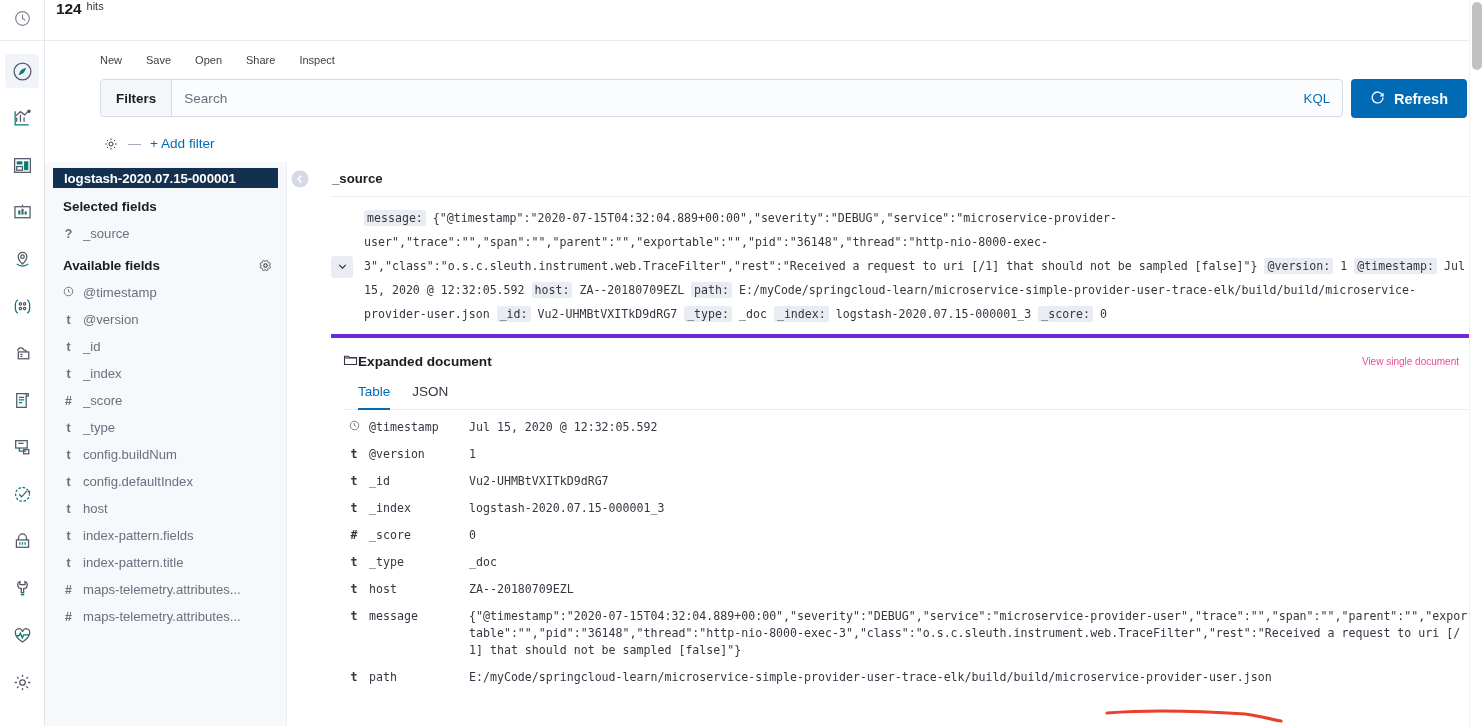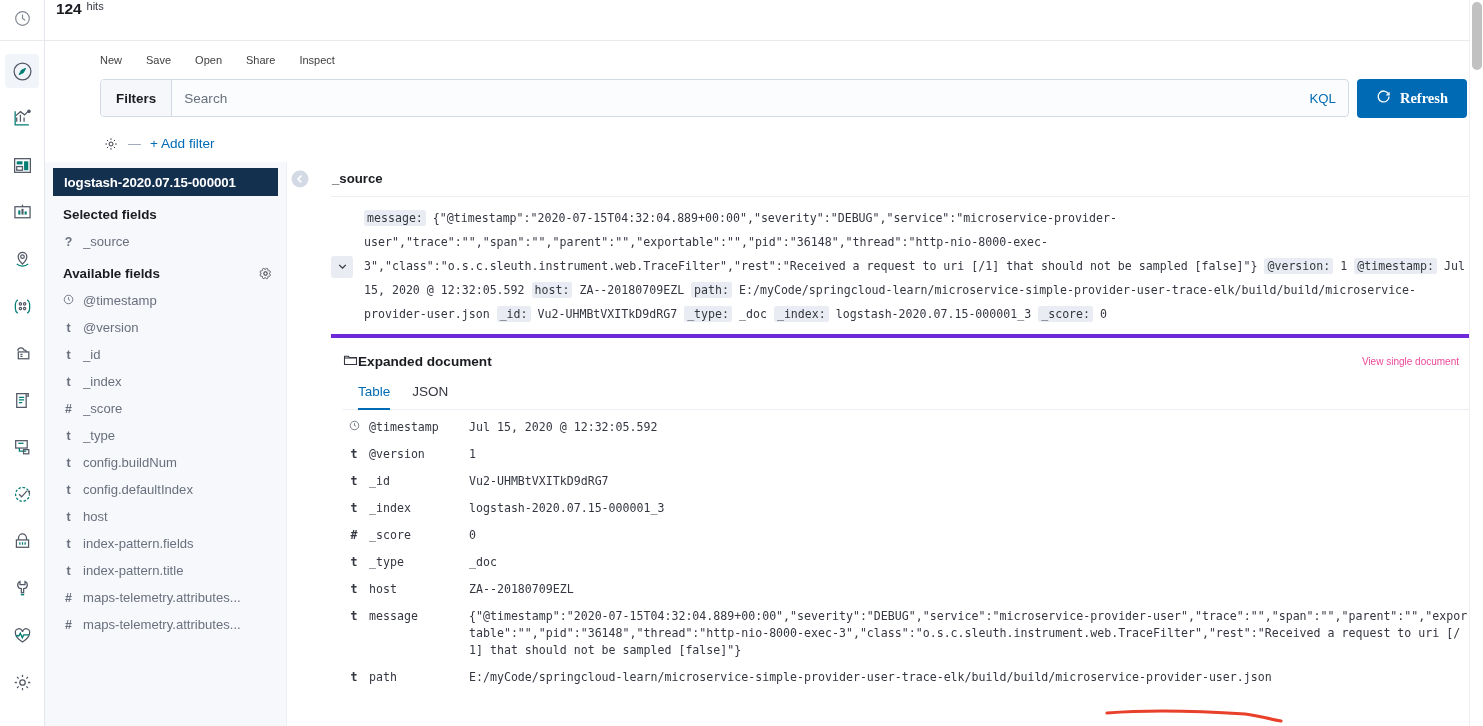--- a/index.html
+++ b/index.html
@@ -148,21 +148,21 @@
     height: 39px;
     background: #006bb4;
     color: #ffffff;
     border: 0;
     border-radius: 4px;
     padding: 0 19px;
     font-size: 14.5px;
     font-weight: bold;
     display: flex; align-items: center; gap: 9px;
     cursor: pointer;
-    font-family: Liberation Serif, serif;
+    font-family: Liberation Sans, sans-serif;
   }
 
   
   .filterbar {
     flex: 0 0 37px;
     display: flex;
     align-items: center;
     gap: 9px;
     padding-left: 58px;
     background: #fff;
@@ -187,21 +187,21 @@
   .sidebar {
     flex: 0 0 242px;
     width: 242px;
     background: #f7f8fc;
     border-right: 1px solid #eceef3;
     overflow: hidden;
     position: relative;
   }
   .index-pattern {
     margin: 6px 8px 0 8px;
-    height: 28px;
+    height: 20px;
     background: #14304f;
     color: #ffffff;
     display: flex;
     align-items: center;
     padding-left: 11px;
     font-size: 13.3px;
     font-weight: bold;
     letter-spacing: -0.1px;
     cursor: pointer;
   }

